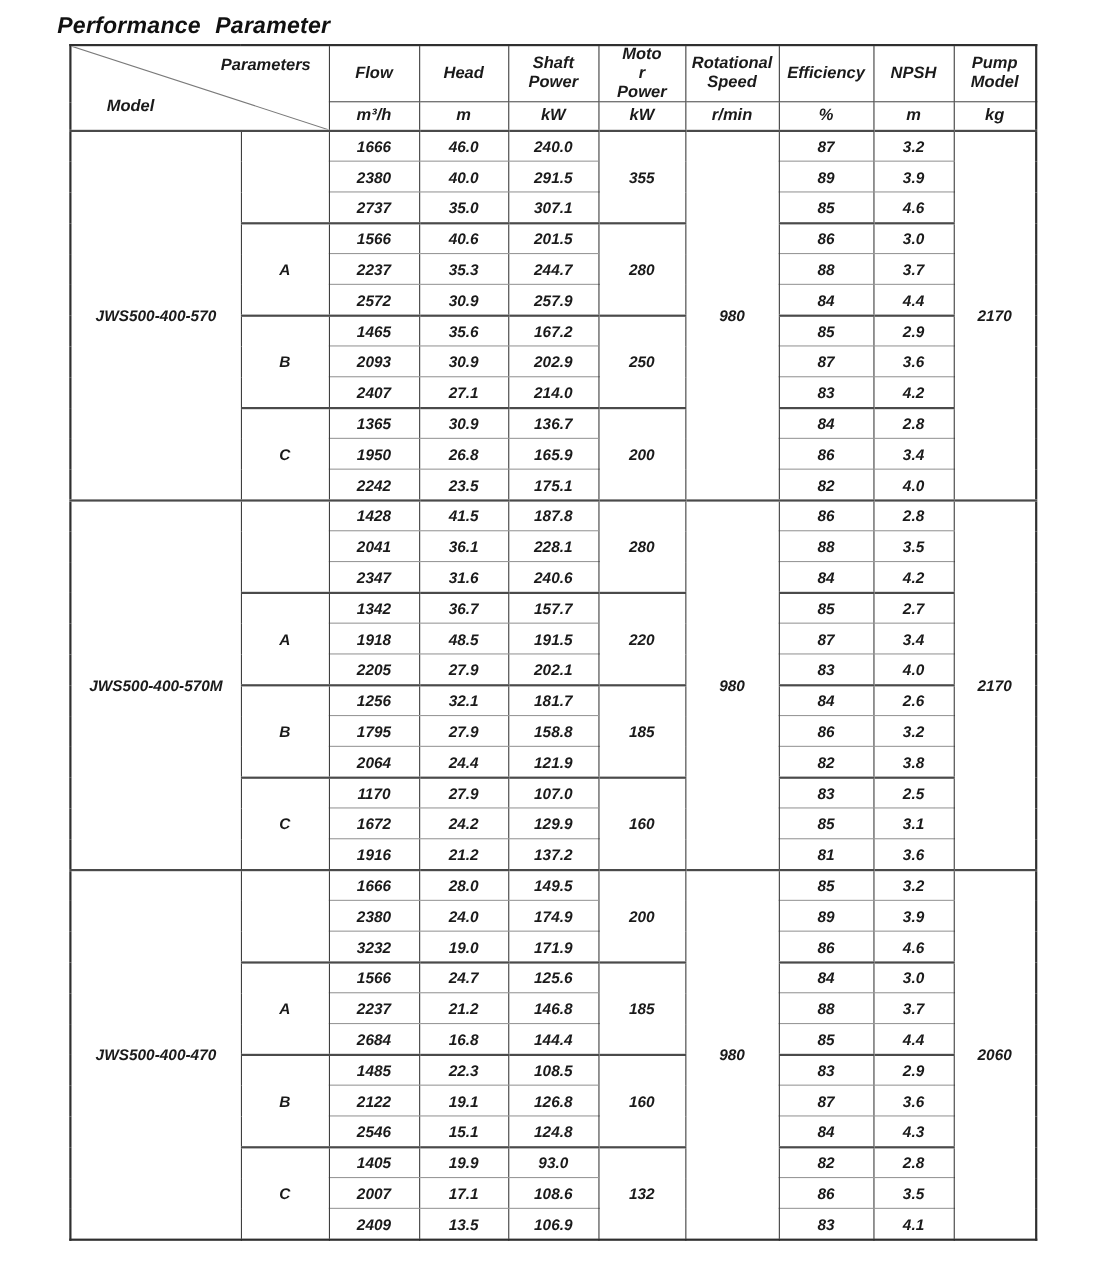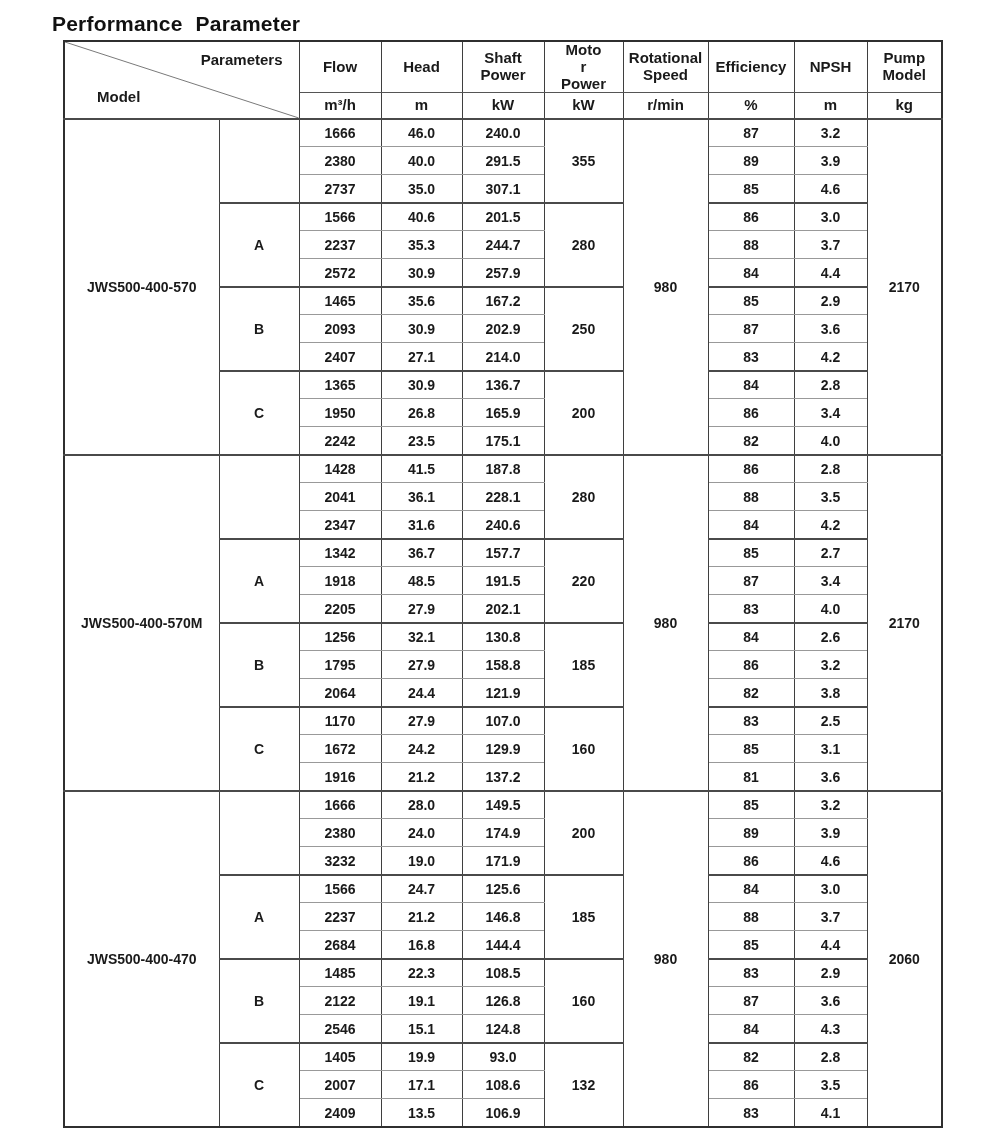--- a/index.html
+++ b/index.html
@@ -5,21 +5,21 @@
   * { box-sizing: border-box; }
   html, body {
     margin: 0;
     padding: 0;
     width: 1000px;
     height: 1146px;
     background: #ffffff;
     font-family: "Liberation Sans", sans-serif;
     color: #1a1a1a;
   }
-  .page { position: relative; width: 1000px; height: 1062px; }
+  .page { position: relative; width: 1000px; height: 1062px; font-style: italic; }
 
   .title {
     position: absolute;
     left: 52px;
     top: 12px;
     font-size: 21px;
     font-weight: 700;
     color: #111;
     word-spacing: 7px;
     letter-spacing: 0.2px;
@@ -278,21 +278,21 @@
           <td>2205</td>
           <td>27.9</td>
           <td>202.1</td>
           <td>83</td>
           <td>4.0</td>
         </tr>
         <tr class="group-start">
           <td rowspan="3" class="group-cell">B</td>
           <td>1256</td>
           <td>32.1</td>
-          <td>130.8</td>
+          <td>181.7</td>
           <td rowspan="3">185</td>
           <td>84</td>
           <td>2.6</td>
         </tr>
         <tr>
           <td>1795</td>
           <td>27.9</td>
           <td>158.8</td>
           <td>86</td>
           <td>3.2</td>

